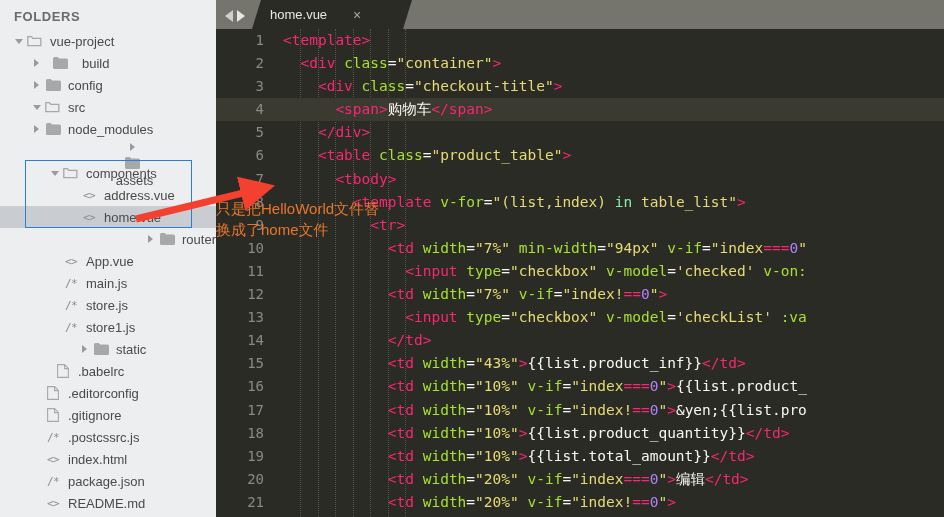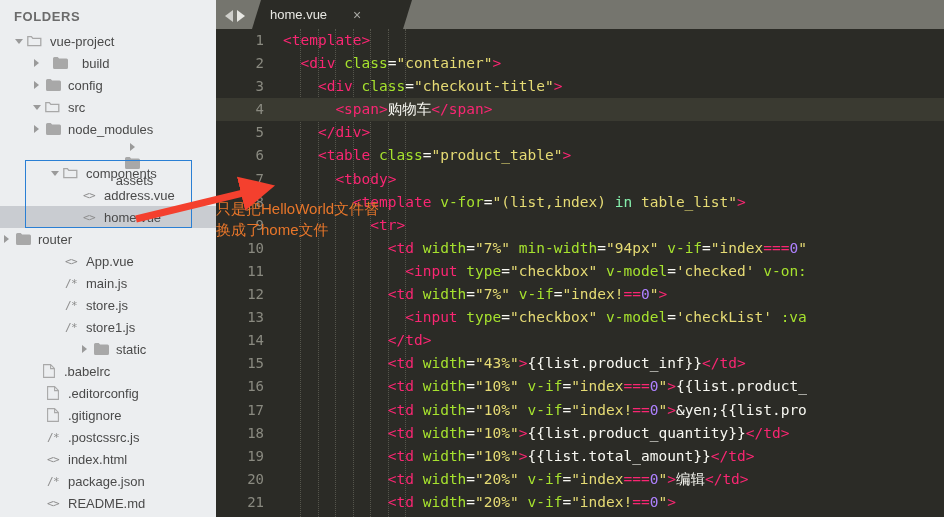--- a/index.html
+++ b/index.html
@@ -203,21 +203,21 @@
           </span>
           <span class="lbl">address.vue</span>
         </div>
         <div class="row selected" style="padding-left: 66px;">
           <span class="arr"></span>
           <span class="ico">
             <span class="mono-ico">&lt;&gt;</span>
           </span>
           <span class="lbl">home.vue</span>
         </div>
-        <div class="row" style="">
+        <div class="row" style="padding-left: 48px; justify-content: flex-end;">
           <span class="arr">
             <i></i>
           </span>
           <span class="ico">
             <svg width="15" height="12" viewBox="0 0 15 12">
               <path fill="#a8a8a8" d="M0 1.5A1.5 1.5 0 0 1 1.5 0h3.2l1.4 1.6h7.4A1.5 1.5 0 0 1 15 3.1V10.5A1.5 1.5 0 0 1 13.5 12h-12A1.5 1.5 0 0 1 0 10.5z"></path>
             </svg>
           </span>
           <span class="lbl">router</span>
         </div>
@@ -253,21 +253,21 @@
           <span class="arr">
             <i></i>
           </span>
           <span class="ico">
             <svg width="15" height="12" viewBox="0 0 15 12">
               <path fill="#a8a8a8" d="M0 1.5A1.5 1.5 0 0 1 1.5 0h3.2l1.4 1.6h7.4A1.5 1.5 0 0 1 15 3.1V10.5A1.5 1.5 0 0 1 13.5 12h-12A1.5 1.5 0 0 1 0 10.5z"></path>
             </svg>
           </span>
           <span class="lbl">static</span>
         </div>
-        <div class="row" style="padding-left: 26px;">
+        <div class="row" style="padding-left: 40px;">
           <span class="arr"></span>
           <span class="ico">
             <svg width="12" height="14" viewBox="0 0 12 14">
               <path fill="none" stroke="#a8a8a8" stroke-width="1.1" d="M.6.6h7l3.8 3.8v9H.6z"></path>
               <path fill="none" stroke="#a8a8a8" stroke-width="1.1" d="M7.6.9v3.7h3.6"></path>
             </svg>
           </span>
           <span class="lbl">.babelrc</span>
         </div>
         <div class="row" style="padding-left: 30px;">

